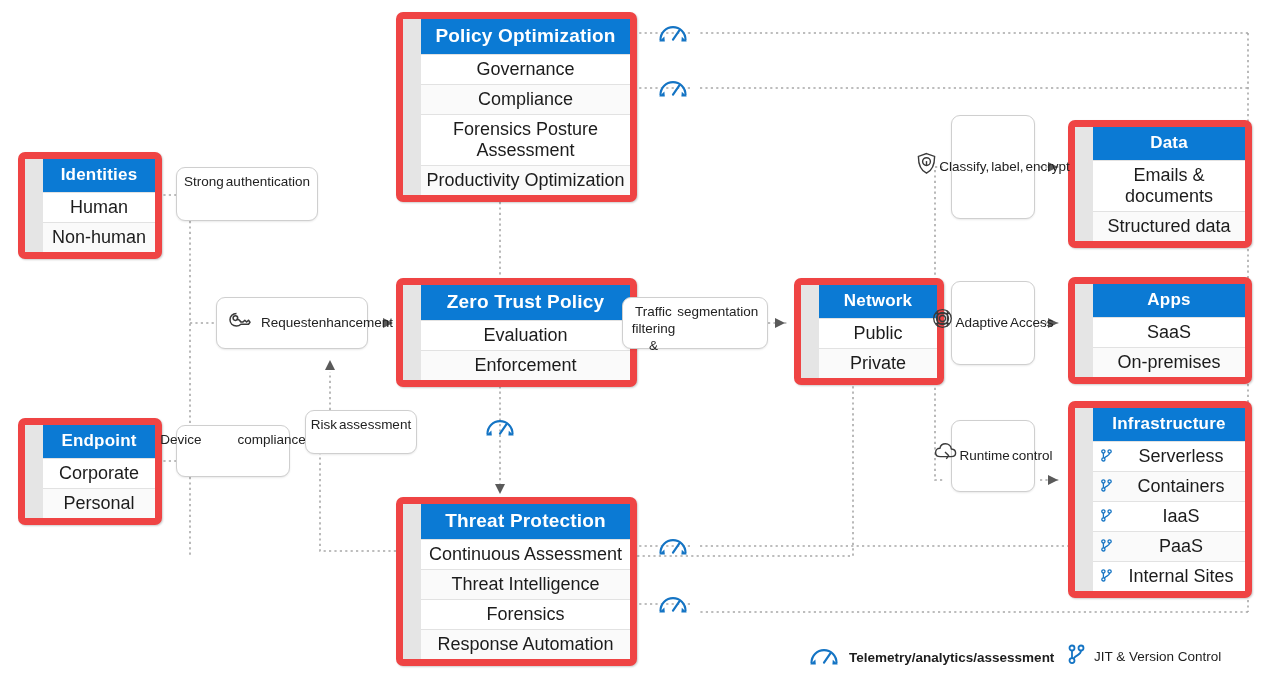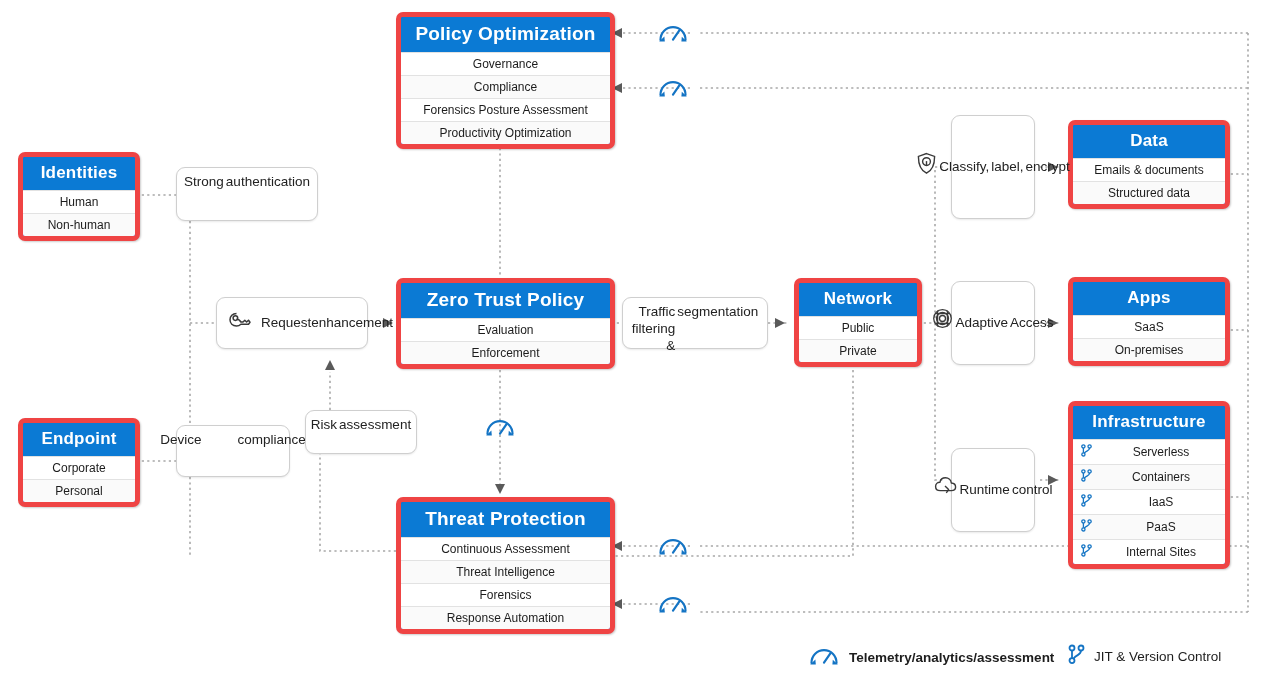--- a/index.html
+++ b/index.html
@@ -2,38 +2,38 @@
 <html><head>
 <meta charset="utf-8">
 <style>
   html,body{margin:0;padding:0;background:#ffffff;}
   body{width:1266px;height:685px;position:relative;overflow:hidden;
        font-family:"Liberation Sans","DejaVu Sans",sans-serif;color:#222;}
   #stage{position:absolute;left:0;top:0;width:1266px;height:685px;}
   svg.wires{position:absolute;left:0;top:0;width:1266px;height:685px;pointer-events:none;}
 
   
-  .card{position:absolute;background:#1d4ed8;border:5px solid #ef4444;border-radius:7px;
-        box-shadow:1px 1px 2px rgba(0,0,0,.20);overflow:hidden;}
+  .card{position:absolute;background:#e5e5e5;border:7px solid #ef4444;border-radius:7px;
+        box-shadow:1px 1px 2px rgba(0,0,0,.20);overflow:hidden;padding-left:18px;}
   .card .hdr{background:#0b7ad4;color:#fff;text-align:center;font-weight:bold;
              letter-spacing:.2px;line-height:1.15;padding:6px 4px 7px;}
   .card .row{text-align:center;border-top:1px solid #e2e2e2;padding:4px 4px;
-             font-size:12px;color:#1c1c1c;background:#fff;}
+             font-size:18px;color:#1c1c1c;background:#fff;}
   .card .row:nth-child(odd){background:#fafafa;}
   .card .row.with-icon{display:flex;align-items:center;gap:9px;padding-left:8px;}
   .card .row.with-icon .lbl{flex:1;text-align:center;}
 
   .hdr.big{font-size:19px;}
   .hdr.med{font-size:17px;}
 
   
   .note{position:absolute;background:#fff;border:1px solid #cfcfcf;border-radius:9px;
         box-shadow:0 1px 2px rgba(0,0,0,.09);display:flex;align-items:center;
         justify-content:center;font-size:13.5px;line-height:1.25;color:#222;
-        text-align:right;padding:6px 10px;box-sizing:border-box;}
+        text-align:center;padding:6px 10px;box-sizing:border-box;}
   .note.ctr{text-align:center;justify-content:center;}
   .note.stack{flex-direction:row;gap:2px;}
   .note .ico{flex:0 0 auto;}
   .note.hrow{flex-direction:row;gap:8px;justify-content:flex-start;}
 
   
   .legend{position:absolute;display:flex;align-items:center;gap:9px;font-size:13.5px;color:#1d1d1d;}
 
   .tel{position:absolute;}
   .vc{display:inline-block;}
@@ -305,21 +305,21 @@
             <circle cx="10.5" cy="10.5" r="6"></circle>
             <circle cx="10.5" cy="10.5" r="8.8"></circle>
         <path d="M3.4,5.6 L17.6,5.6 M3.4,15.4 L17.6,15.4 M5.6,2.6 L5.6,18.4 M15.4,2.6 L15.4,18.4"></path>
           </g>
         </svg>
     </span>
     <span>Adaptive</span>
     <span>Access</span>
   </div>
 
-  <div class="note stack ctr" style="left:951px;top:448px;width:84px;height:84px;">
+  <div class="note stack ctr" style="left:951px;top:420px;width:84px;height:72px;">
     <span class="ico" style="margin-bottom:4px;">
       <svg width="24" height="19" viewBox="0 0 24 19">
           <g fill="none" stroke="#3a3a3a" stroke-width="1.4" stroke-linejoin="round">
         <path d="M6.3,14.6 C3.4,14.6 1.6,12.8 1.6,10.4 C1.6,8.1 3.4,6.3 5.9,6.3 C6.4,3.6 8.7,1.8 11.5,1.8 C14.6,1.8 17.0,4.0 17.3,7.0 C19.9,7.2 21.6,8.9 21.6,11.0 C21.6,13.1 19.8,14.6 17.3,14.6 Z"></path>
         <path d="M11.0,10.0 L14.6,13.6 L12.3,16.8"></path>
           </g>
         </svg>
     </span>
     <span>Runtime</span>
     <span>control</span>

